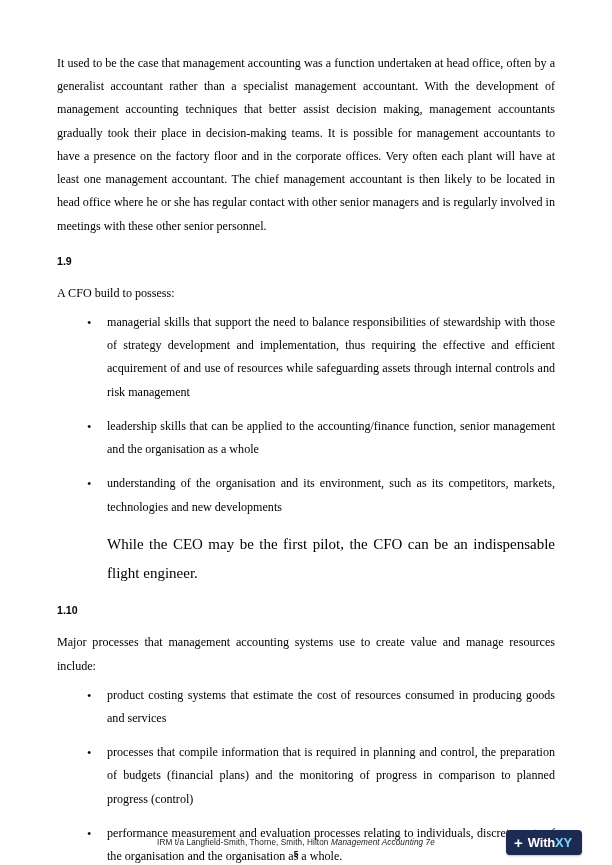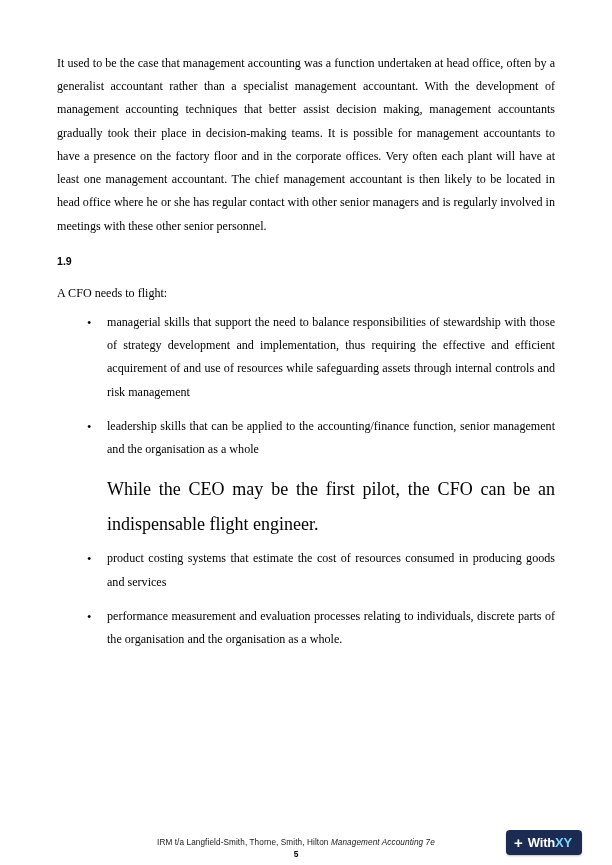--- a/index.html
+++ b/index.html
@@ -73,21 +73,21 @@
   ul.bullets li::before {
     content: "\2022";
     position: absolute;
     left: 30px;
     top: 0;
     font-size: 12.5px;
     line-height: 1.92;
   }
   .indent-note {
     margin: 6px 0 0 50px;
-    font-size: 18px;
+    font-size: 15px;
     line-height: 1.92;
     text-align: justify;
   }
   .footer {
     position: absolute;
     left: 0;
     right: 0;
     bottom: 6px;
     text-align: center;
   }
@@ -139,33 +139,39 @@
 <body>
 
 <div class="page">
 
   <div class="content">
 
     <p class="para">It used to be the case that management accounting was a function undertaken at head office, often by a generalist accountant rather than a specialist management accountant. With the development of management accounting techniques that better assist decision making, management accountants gradually took their place in decision-making teams. It is possible for management accountants to have a presence on the factory floor and in the corporate offices. Very often each plant will have at least one management accountant. The chief management accountant is then likely to be located in head office where he or she has regular contact with other senior managers and is regularly involved in meetings with these other senior personnel.</p>
 
     <div class="numbered">
       <div class="num">1.9</div>
-      <div class="numtext">A CFO needs to flight:</div>
+      <div class="numtext">A CFO build to possess:</div>
     </div>
 
     <ul class="bullets">
       <li>managerial skills that support the need to balance responsibilities of stewardship with those of strategy development and implementation, thus requiring the effective and efficient acquirement of and use of resources while safeguarding assets through internal controls and risk management</li>
       <li>leadership skills that can be applied to the accounting/finance function, senior management and the organisation as a whole</li>
+      <li>understanding of the organisation and its environment, such as its competitors, markets, technologies and new developments</li>
     </ul>
 
     <div class="indent-note">While the CEO may be the first pilot, the CFO can be an indispensable flight engineer.</div>
 
+    <div class="numbered">
+      <div class="num">1.10</div>
+      <div class="numtext">Major processes that management accounting systems use to create value and manage resources include:</div>
+    </div>
 
     <ul class="bullets">
       <li>product costing systems that estimate the cost of resources consumed in producing goods and services</li>
+      <li>processes that compile information that is required in planning and control, the preparation of budgets (financial plans) and the monitoring of progress in comparison to planned progress (control)</li>
       <li>performance measurement and evaluation processes relating to individuals, discrete parts of the organisation and the organisation as a whole.</li>
     </ul>
 
   </div>
 
   <div class="footer">
     <div class="fline"><span>IRM t/a Langfield-Smith, Thorne, Smith, Hilton </span><i>Management Accounting 7e</i></div>
     <div class="pagenum">5</div>
   </div>
 

